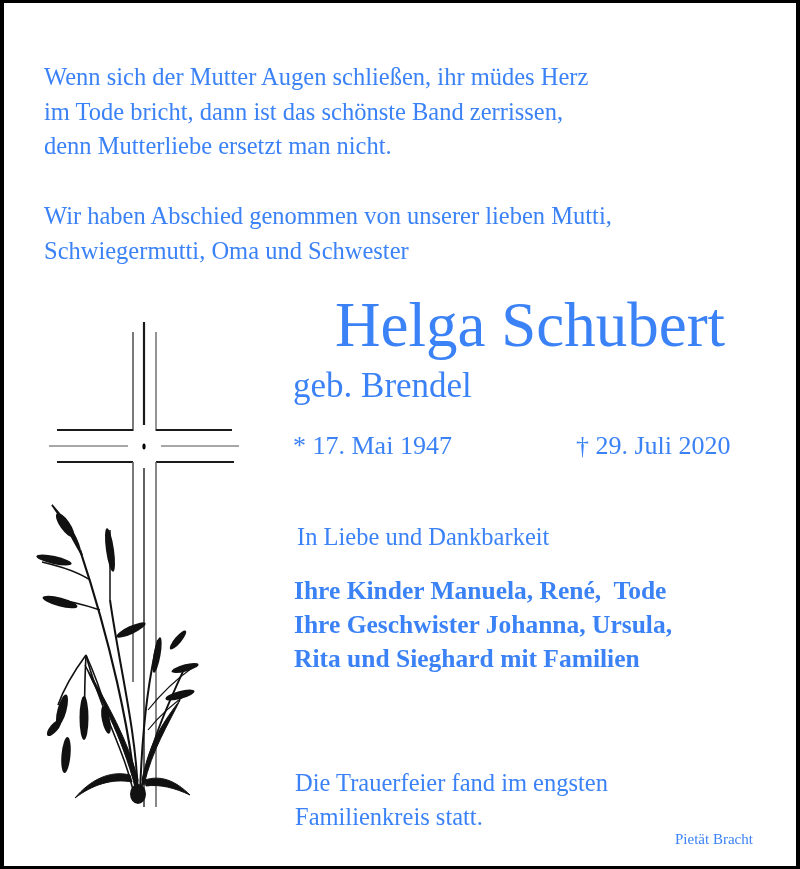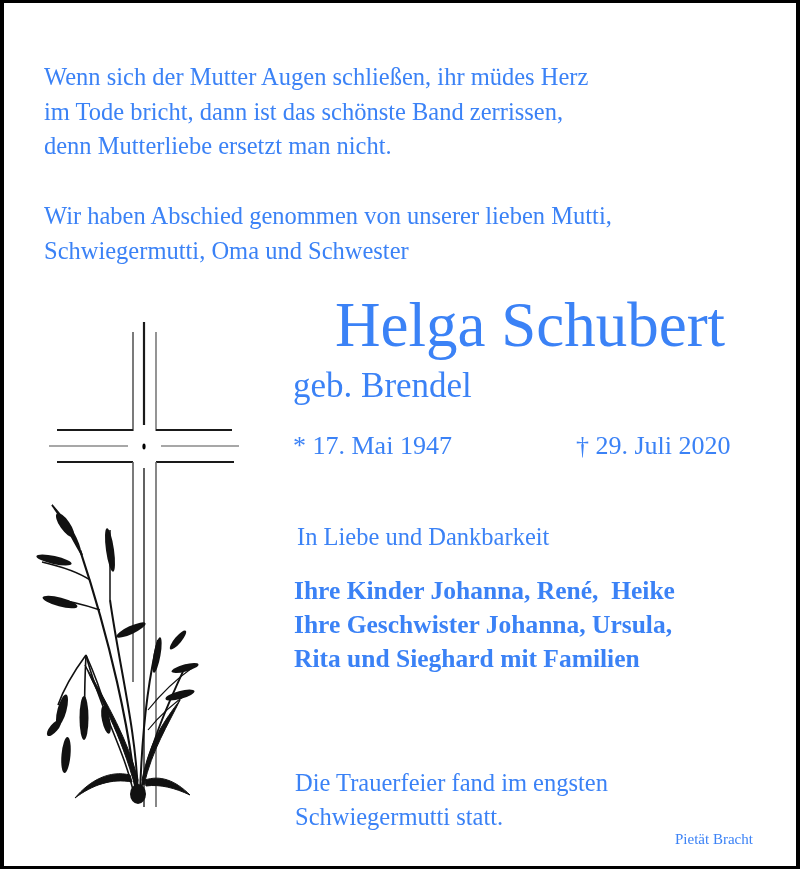--- a/index.html
+++ b/index.html
@@ -42,28 +42,28 @@
 </div>
 
 <div class="t serif name">Helga Schubert</div>
 <div class="t serif maiden">geb. Brendel</div>
 <div class="t serif born">* 17. Mai 1947</div>
 <div class="t serif died">† 29. Juli 2020</div>
 
 <div class="t serif thanks">In Liebe und Dankbarkeit</div>
 
 <div class="t serif mourners">
-  <div style="white-space:pre">Ihre Kinder Johanna, René,  Heike</div>
+  <div style="white-space:pre">Ihre Kinder Manuela, René,  Tode</div>
   <div>Ihre Geschwister Johanna, Ursula,</div>
   <div>Rita und Sieghard mit Familien</div>
 </div>
 
 <div class="t serif note">
   <div>Die Trauerfeier fand im engsten</div>
-  <div>Schwiegermutti statt.</div>
+  <div>Familienkreis statt.</div>
 </div>
 
 <div class="t serif funeral">Pietät Bracht</div>
 
 <svg class="art" viewBox="0 0 230 500" width="230" height="500">
   <g>
 
     <line x1="114" y1="12" x2="114" y2="115" stroke="#1a1a1a" stroke-width="2.2"></line>
     <line x1="114" y1="158" x2="114" y2="497" stroke="#3a3a3a" stroke-width="1.6"></line>
 

